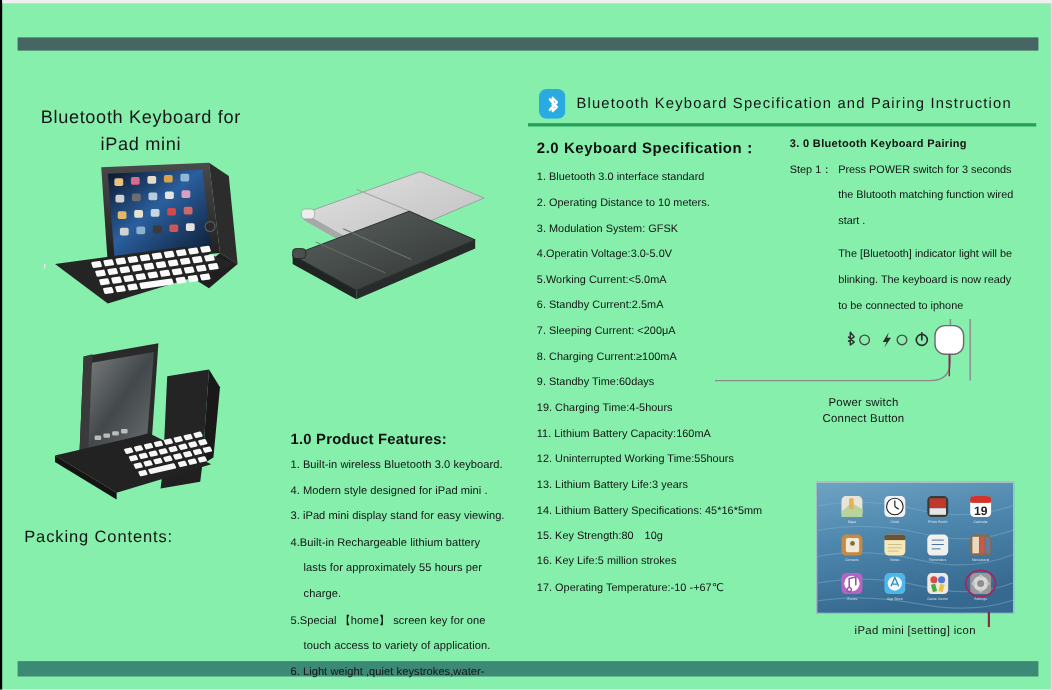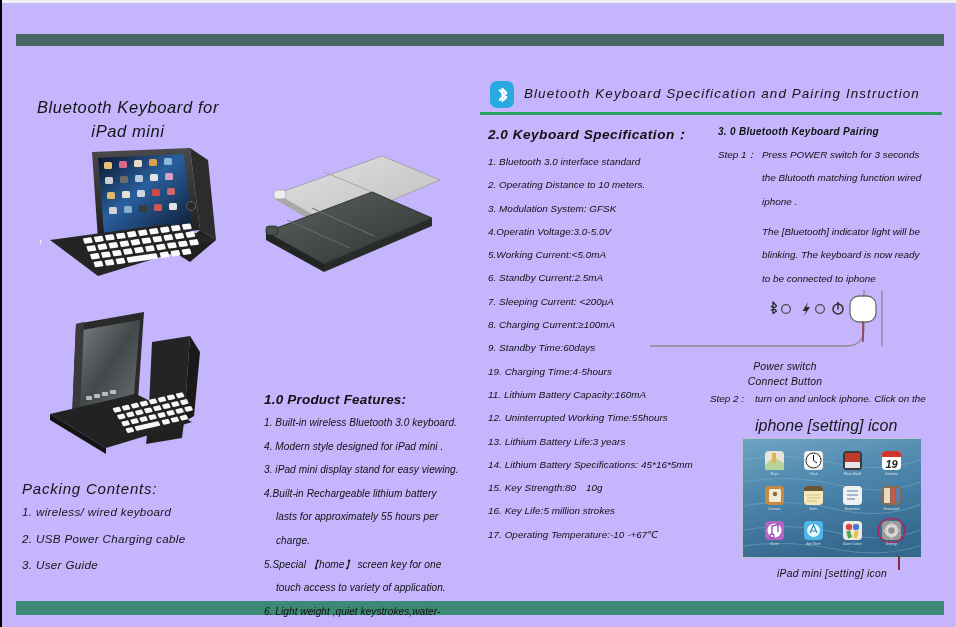--- a/index.html
+++ b/index.html
@@ -1,23 +1,23 @@
 <!DOCTYPE html>
 <html><head>
 <meta charset="utf-8">
 <style>
   html,body{margin:0;padding:0;background:#ffffff;}
   body{
     width:956px;height:627px;position:relative;overflow:hidden;
     font-family:"Liberation Sans","DejaVu Sans",sans-serif;
     color:#1a1a1a;
   }
-  .page{position:absolute;inset:0;background:#c4b5fd;
+  .page{position:absolute;inset:0;background:#86efac;
         border-left:2px solid #000;border-right:1px solid #cfcfcf;
-        box-sizing:border-box;font-style:italic;}
+        box-sizing:border-box;}
   .topline{position:absolute;left:0;top:0;width:956px;height:3px;background:#efefef;}
 
   
   .bar-top{position:absolute;left:14px;top:34px;width:928px;height:12px;background:#466663;}
   .bar-bottom{position:absolute;left:14px;top:601px;width:928px;height:14px;background:#3c8a75;}
 
   
   .left-col{position:absolute;left:0;top:56px;width:252px;height:540px;}
   .title{
     position:absolute;left:0;top:40px;width:252px;text-align:center;
@@ -274,25 +274,20 @@
           <rect x="54" y="100" width="6" height="4" rx="1"></rect>
             <rect x="62" y="98" width="6" height="4" rx="1"></rect>
           <rect x="70" y="96" width="6" height="4" rx="1"></rect>
             <rect x="78" y="94" width="6" height="4" rx="1"></rect>
         </g>
       </svg>
     </div>
 
     <div class="packing">
       <h3>Packing Contents:</h3>
-      <ol>
-        <li>1. wireless/ wired  keyboard</li>
-        <li>2. USB Power Charging cable</li>
-        <li>3. User Guide</li>
-      </ol>
     </div>
   </div>
 
   <div class="features">
     <h3>1.0 Product Features:</h3>
     <ol>
       <li>1. Built-in wireless Bluetooth 3.0 keyboard.</li>
       <li>4. Modern style designed for iPad mini .</li>
       <li>3. iPad mini display stand for easy viewing.</li>
       <li>
@@ -347,21 +342,21 @@
       </ol>
     </div>
 
     <div class="pair">
       <h3>3. 0  Bluetooth Keyboard Pairing</h3>
       <div class="step-row">
         <span class="step-lbl">Step 1：</span>
         <span class="step-txt">Press POWER switch for 3 seconds</span>
       </div>
       <span class="cont">the Blutooth matching function wired</span>
-      <span class="cont"> iphone .</span>
+      <span class="cont"> start .</span>
       <span class="cont gap">The [Bluetooth] indicator light will be</span>
       <span class="cont">blinking. The keyboard is now ready</span>
       <span class="cont">to be connected to iphone</span>
     </div>
 
     <div class="diagram">
       <svg class="dev-edge" width="274" height="70" viewBox="0 0 274 70">
 
         <path d="M0,56 L196,56 Q214,56 214,38 L214,0" fill="none" stroke="#8a8a8a" stroke-width="1.3"></path>
         <path d="M232,0 L232,56" fill="none" stroke="#8a8a8a" stroke-width="1.3"></path>
@@ -379,27 +374,20 @@
         </g>
         <rect x="200" y="6" width="26" height="26" rx="9" fill="#ffffff" stroke="#6b6b6b" stroke-width="1.3"></rect>
         <line x1="213" y1="32" x2="213" y2="52" stroke="#8a2a44" stroke-width="1.4"></line>
       </svg>
       <div class="ps-caption">
         <span>Power switch</span><br>
         <span>Connect Button</span>
       </div>
     </div>
 
-    <div class="step2">
-      <div class="s2row">
-        <span class="s2lbl">Step 2 :</span>
-        <span class="s2txt">turn on and unlock iphone. Click on the</span>
-      </div>
-      <span class="s2txt">iphone [setting] icon</span>
-    </div>
 
     <div class="ipadshot">
       <svg width="178" height="118" viewBox="0 0 178 118">
         <defs>
           <linearGradient id="water" x1="0" y1="0" x2="0.3" y2="1">
             <stop offset="0" stop-color="#6ea3c2"></stop>
               <stop offset=".45" stop-color="#4e87ae"></stop>
             <stop offset="1" stop-color="#36698f"></stop>
           </linearGradient>
         </defs>

